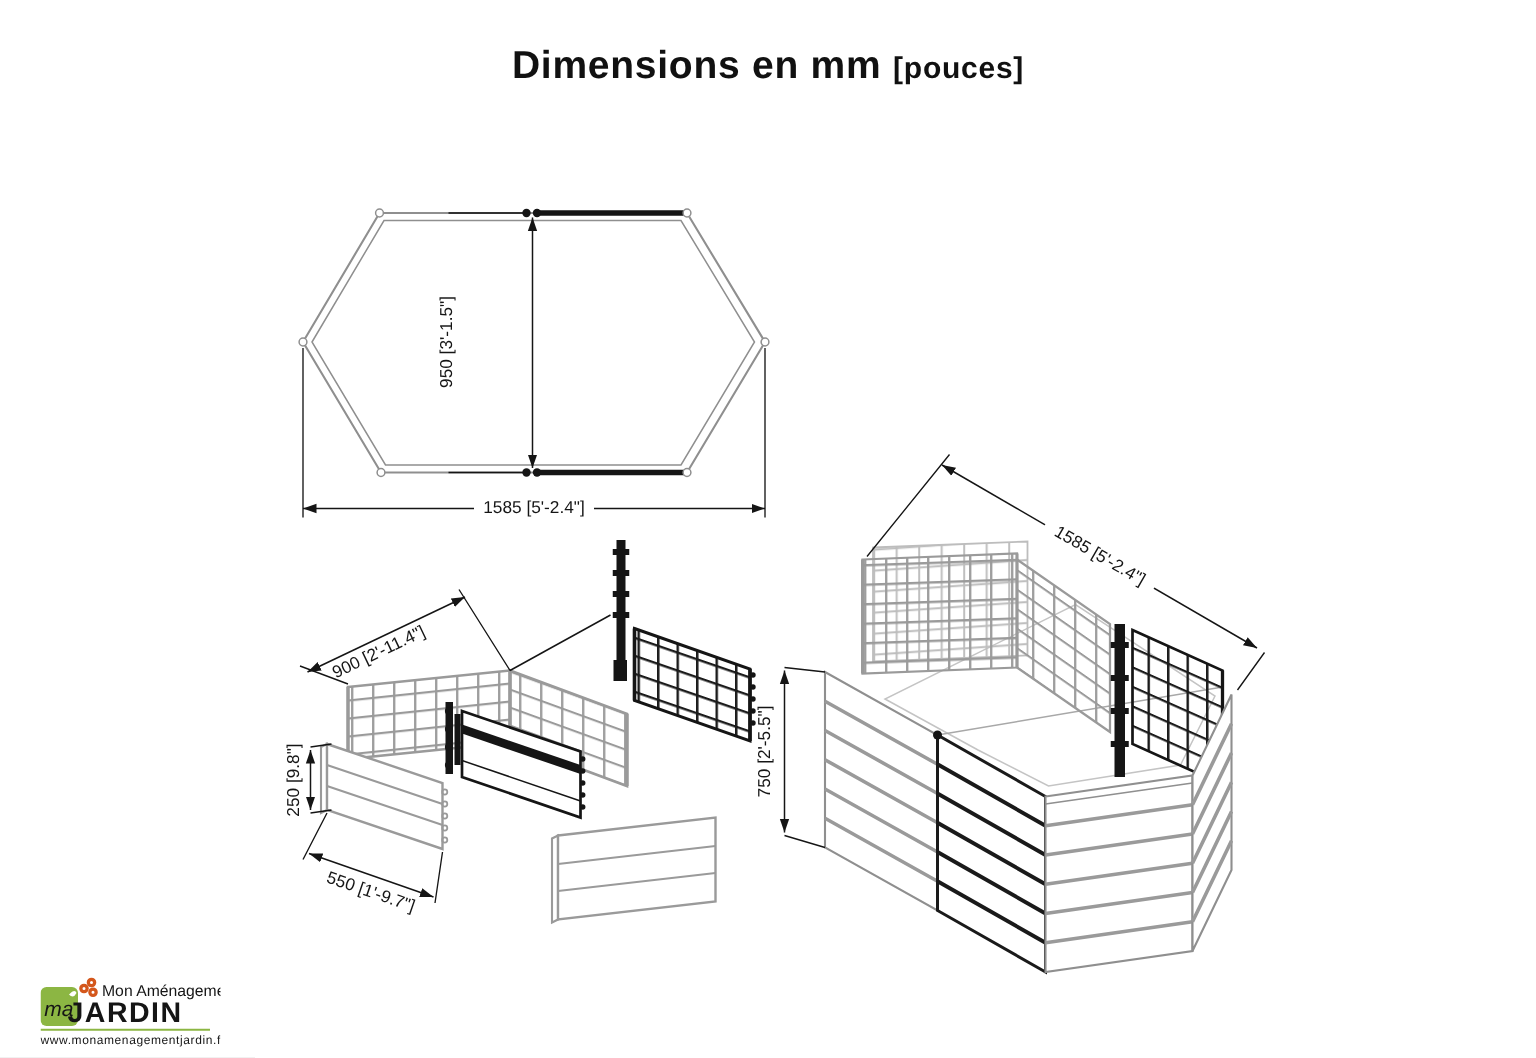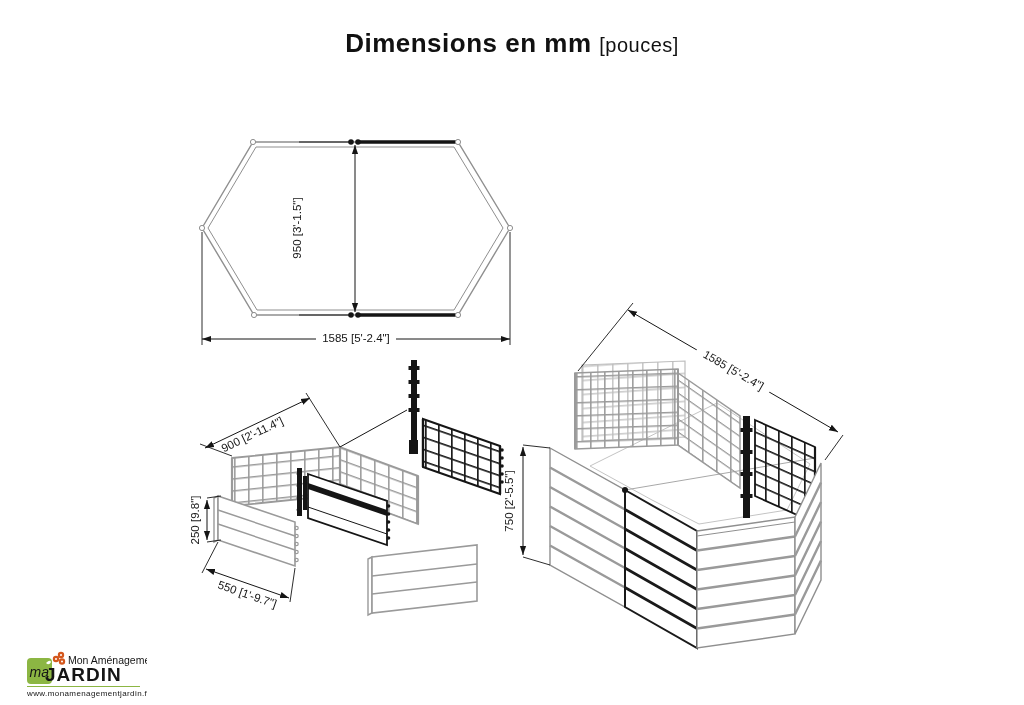--- a/index.html
+++ b/index.html
@@ -4,21 +4,21 @@
 <style>
   html,body{margin:0;padding:0;background:#e8e8e8;}
   .canvas{
     position:relative;width:1024px;height:705px;background:#ffffff;
     font-family:"Liberation Sans",sans-serif;overflow:hidden;margin:0 auto;
   }
   .title{
     position:absolute;left:0;right:0;top:28px;text-align:center;color:#111;
     font-weight:bold;font-size:26px;letter-spacing:0.5px;
   }
-  .title .bracket{font-size:20px;font-weight:normal;}
+  .title .bracket{font-size:20px;font-weight:bold;}
   .drawing{position:absolute;}
   svg text{font-family:"Liberation Sans",sans-serif;fill:#151515;}
   .dimtxt{font-size:11.5px;}
   .outline-grey{fill:#ffffff;stroke:#8f8f8f;stroke-width:1.4;}
   .outline-black{fill:#ffffff;stroke:#1a1a1a;stroke-width:2;}
   .thin-grey{stroke:#8f8f8f;stroke-width:1;fill:none;}
   .plank-grey{stroke:#9a9a9a;stroke-width:2.4;fill:none;}
   .plank-black{stroke:#1a1a1a;stroke-width:2.6;fill:none;}
   .dim{stroke:#151515;stroke-width:1;fill:none;
        marker-start:url(#ah);marker-end:url(#ah);}

